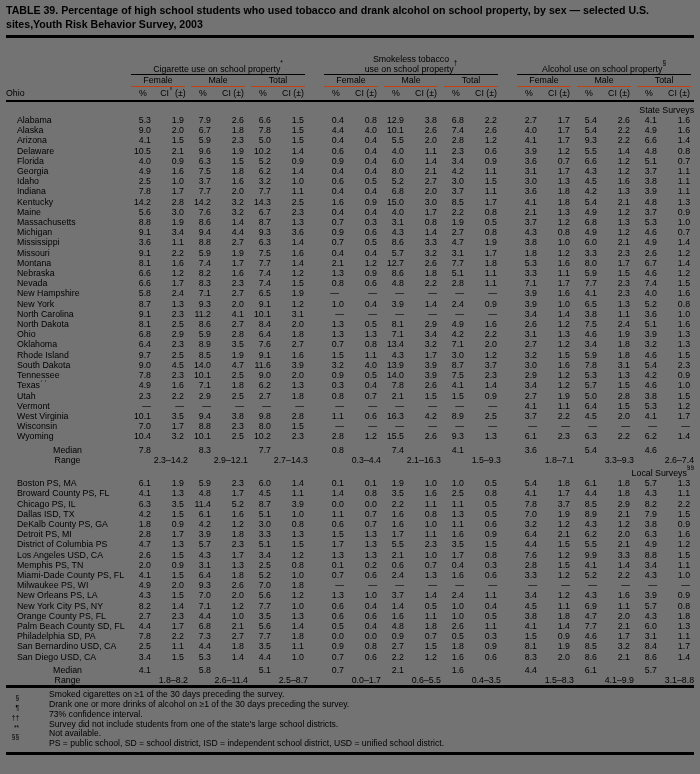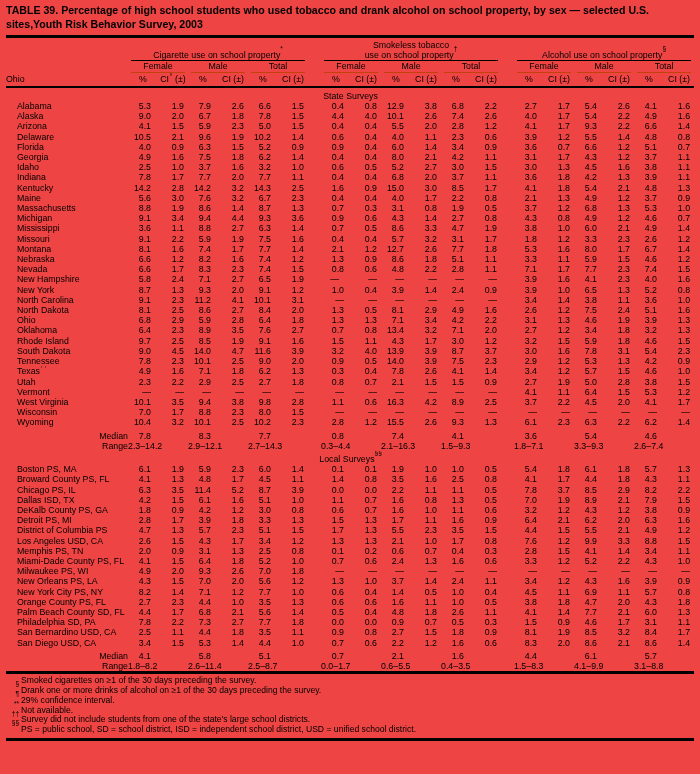--- a/index.html
+++ b/index.html
@@ -1,40 +1,40 @@
 <!DOCTYPE html>
 <html><head>
 <meta charset="utf-8">
 <style>
   * { margin:0; padding:0; box-sizing:border-box; }
   html,body { background:#fff; }
   body { width:700px; color:#000; font-family:"Liberation Sans", sans-serif; }
-  .page { width:700px; height:774px; padding:4px 6px 0 6px; overflow:hidden; background:#ef4444; }
+  .page { width:700px; height:774px; padding:4px 6px 0 6px; overflow:hidden; background:#737373; }
   .title { font-size:10.6px; font-weight:bold; line-height:13.5px; margin-bottom:4px; }
   table { border-collapse:collapse; table-layout:fixed; width:688px; border-top:3px solid #000; border-bottom:3px solid #000; }
   th, td { font-size:8.8px; font-weight:normal; line-height:10.2px; padding:0; vertical-align:bottom; white-space:nowrap; overflow:hidden; }
   col.c-site { width:122px; }
   col.c-num { width:30px; }
   col.c-sp { width:13px; }
   th.site-h { text-align:left; vertical-align:bottom; border-bottom:2.5px solid #000; padding-bottom:2px; }
   th.sp-h { border-bottom:2.5px solid #000; }
-  th.group { vertical-align:bottom; padding-top:2px; }
+  th.group { vertical-align:bottom; padding-top:16px; }
   .glabel { margin:0 3px; border-bottom:1px solid #000; text-align:center; padding-bottom:0px; }
   .slabel { margin:0 3px; border-bottom:1px solid #c2410c; text-align:center; }
   tr.cols th { border-bottom:2.5px solid #000; text-align:center; padding-bottom:2px; padding-top:1px; }
   td.site { text-align:left; padding-left:11px;margin-top:28px; }
-  td.label { text-align:right; padding-left:1px; }
+  td.label { text-align:center; padding-left:1px; }
   td.pct { text-align:right; padding-right:7px; }
   td.ci  { text-align:right; padding-right:4px; }
-  td.range { text-align:left;margin-top:9px; }
-  td.section { text-align:center; padding-left:1px; padding-top:2px; }
+  td.range { text-align:right;margin-top:9px; }
+  td.section { text-align:right; padding-left:1px; padding-top:2px; }
   tr.gap td { padding-top:3px; }
   sup { font-size:6.5px; line-height:0; position:relative; top:-0.45em; }
   .footnotes { margin-top:2px; width:688px; }
-  .fn { display:flex; font-size:8.6px; line-height:9.8px; }
+  .fn { display:flex; font-size:8.6px; line-height:9.8px;gap:28px; }
   .fn .fnm { width:13px; flex:none; text-align:right; }
   .fn .fnt { padding-left:2px; }
   .endrule { width:688px; border-top:3px solid #000; margin-top:3px; height:0; }
 </style>
 </head>
 <body>
 
 <div class="page">
   <div class="title">TABLE 39. Percentage of high school students who used tobacco and drank alcohol on school property, by sex — selected U.S. sites,Youth Risk Behavior Survey, 2003</div>
   <table>
@@ -1370,29 +1370,29 @@
       <div class="fn">
         <span class="fnm"><sup>*</sup></span>
         <span class="fnt">Smoked cigarettes on ≥1 of the 30 days preceding the survey.</span>
       </div>
       <div class="fn">
         <span class="fnm"><sup>§</sup></span>
         <span class="fnt">Drank one or more drinks of alcohol on ≥1 of the 30 days preceding the survey.</span>
       </div>
       <div class="fn">
         <span class="fnm"><sup>¶</sup></span>
-        <span class="fnt">29% confidence interval.</span>
+        <span class="fnt">73% confidence interval.</span>
+      </div>
+      <div class="fn">
+        <span class="fnm"><sup>††</sup></span>
+        <span class="fnt">Survey did not include students from one of the state's large school districts.</span>
       </div>
       <div class="fn">
         <span class="fnm"><sup>**</sup></span>
         <span class="fnt">Not available.</span>
-      </div>
-      <div class="fn">
-        <span class="fnm"><sup>††</sup></span>
-        <span class="fnt">Survey did not include students from one of the state's large school districts.</span>
       </div>
       <div class="fn">
         <span class="fnm"><sup>§§</sup></span>
         <span class="fnt">PS = public school, SD = school district, ISD = independent school district, USD = unified school district.</span>
       </div>
     </div>
   <div class="endrule"></div>
 </div>
 
 </body></html>

